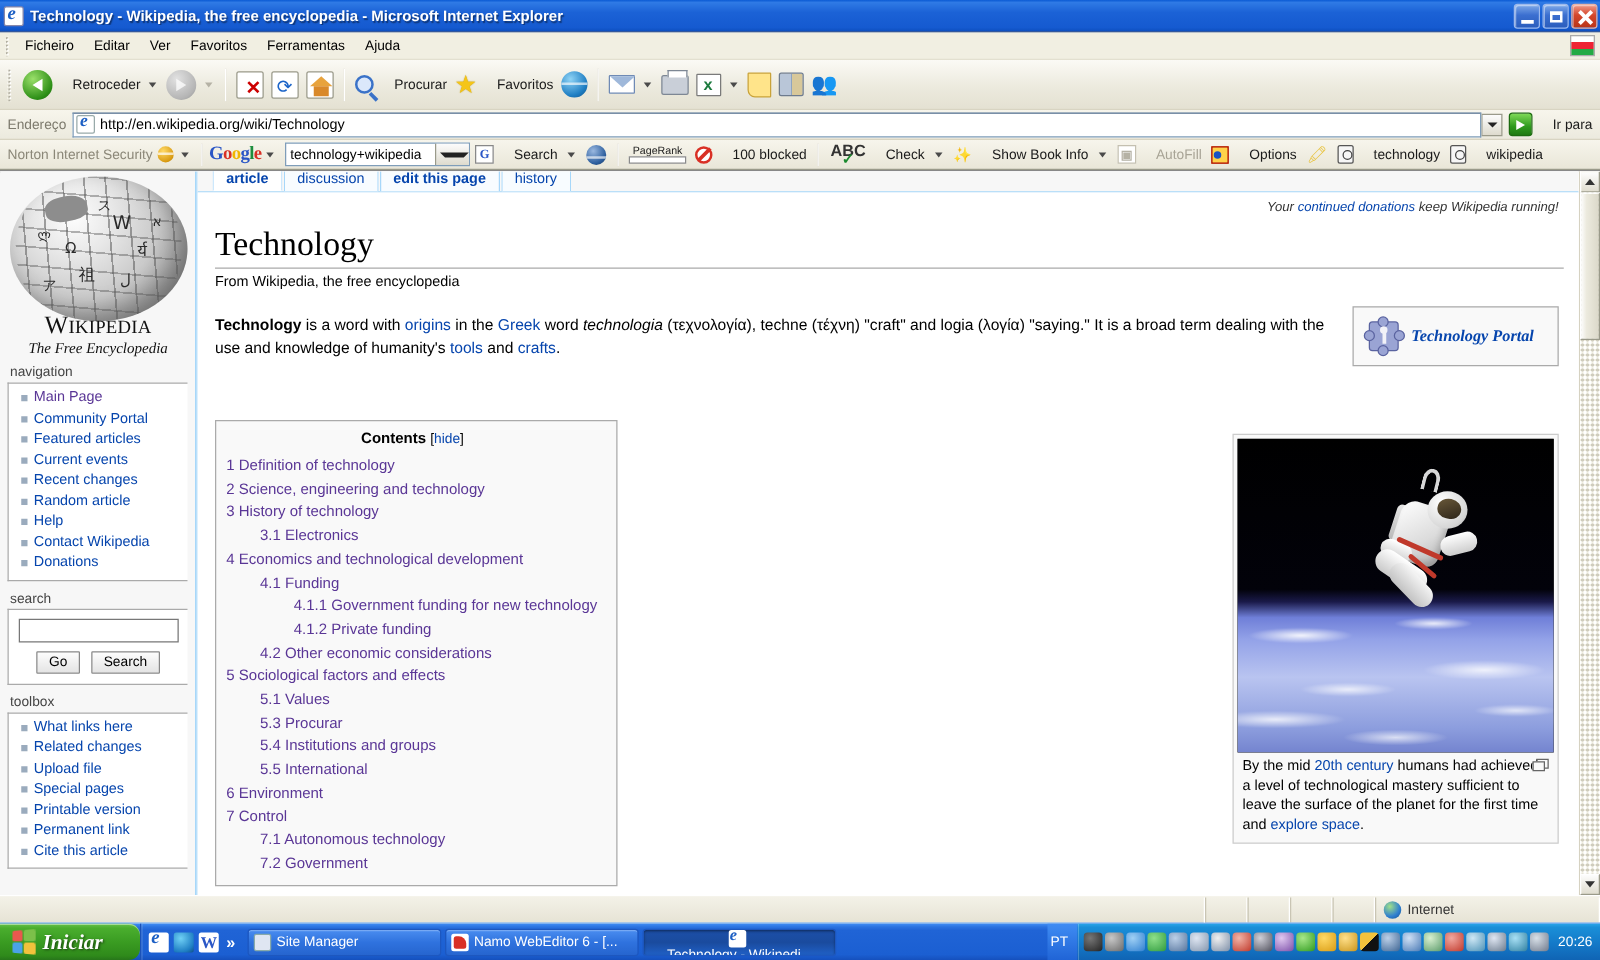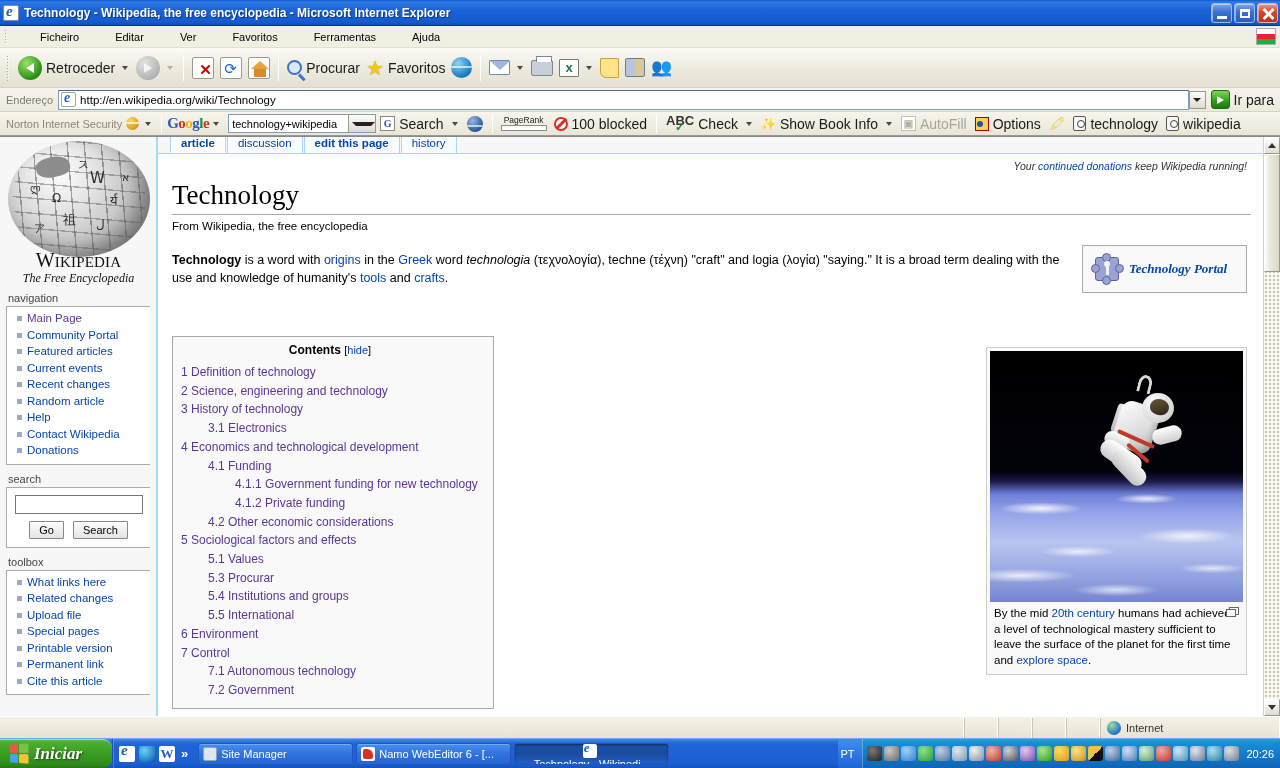--- a/index.html
+++ b/index.html
@@ -62,21 +62,20 @@
   }
   .wbtn.close i + i { transform: rotate(-45deg); }
 
   
   .menubar {
     height: 22px; flex: 0 0 22px;
     background: #f1efe2;
     display: flex; align-items: center; padding-left: 4px;
     border-bottom: 1px solid #e3e0d0;
     position: relative;
-    gap: 20px;
   }
   .menubar::before {
     content: ""; width: 3px; height: 16px; margin-right: 5px;
     background-image: radial-gradient(#fff 40%, transparent 42%),
                       radial-gradient(#b0ada0 40%, transparent 42%);
     background-size: 3px 3px; background-position: 1px 1px, 0 0;
   }
   .menuitem { padding: 2px 8px; color: #000; font-size: 11px; }
   .menu-flag {
     position: absolute; right: 4px; top: 2px; width: 20px; height: 17px;
@@ -91,21 +90,21 @@
     display: flex; align-items: center; padding-left: 6px;
     border-bottom: 1px solid #d8d4c2;
   }
   .tb-grip {
     width: 3px; height: 26px; margin-right: 6px;
     background-image: radial-gradient(#fff 40%, transparent 42%),
                       radial-gradient(#b0ada0 40%, transparent 42%);
     background-size: 3px 3px; background-position: 1px 1px, 0 0;
   }
   .tb-item { display: flex; align-items: center; padding: 0 3px; height: 34px; }
-  .tb-label { margin-left: 4px; font-size: 14px; color: #1a1a1a; }
+  .tb-label { margin-left: 16px; font-size: 11px; color: #1a1a1a; }
   .tb-label.dim { color: #9a9a9a; }
   .tb-arrow {
     width: 0; height: 0; margin: 0 5px 0 4px;
     border-left: 3.5px solid transparent; border-right: 3.5px solid transparent;
     border-top: 4px solid #4a4a4a;
   }
   .tb-arrow.dim { border-top-color: #b5b2a5; }
   .tb-sep { width: 1px; height: 26px; margin: 0 5px; background: #cdc9b8; border-right: 1px solid #fff; }
   .circ {
     width: 24px; height: 24px; border-radius: 50%; position: relative;

